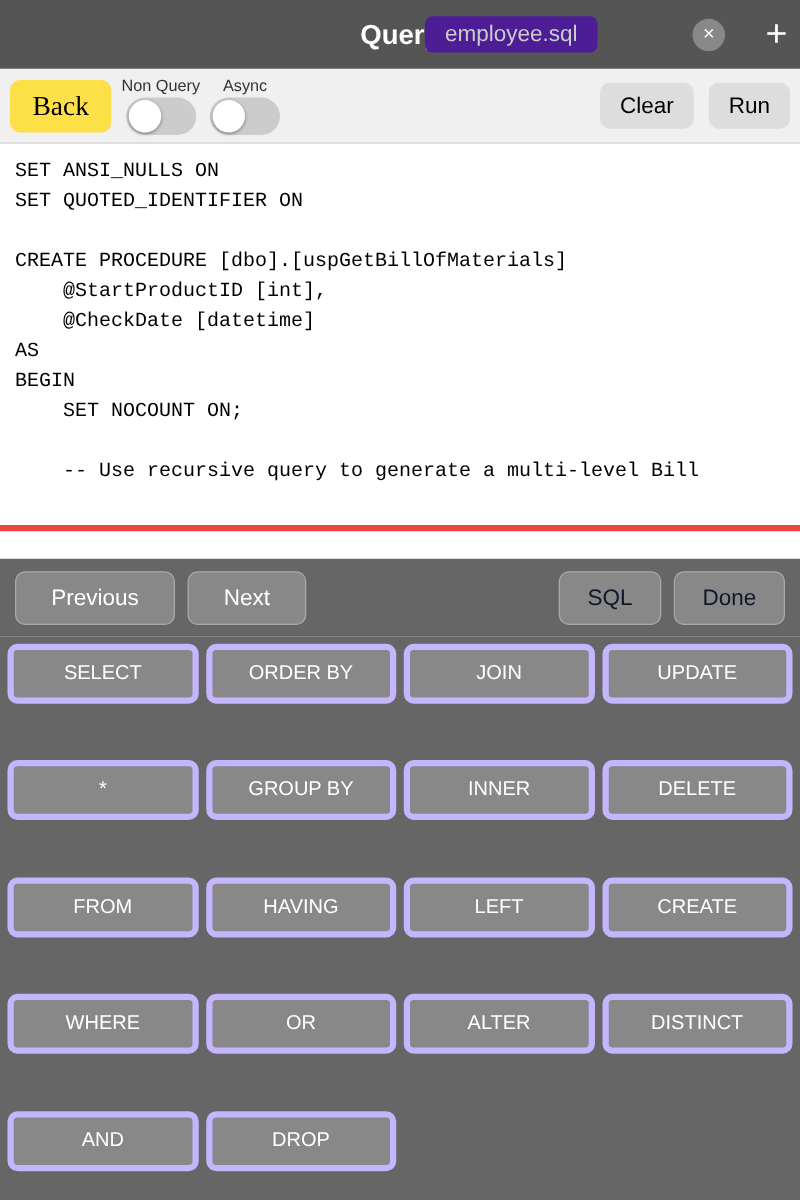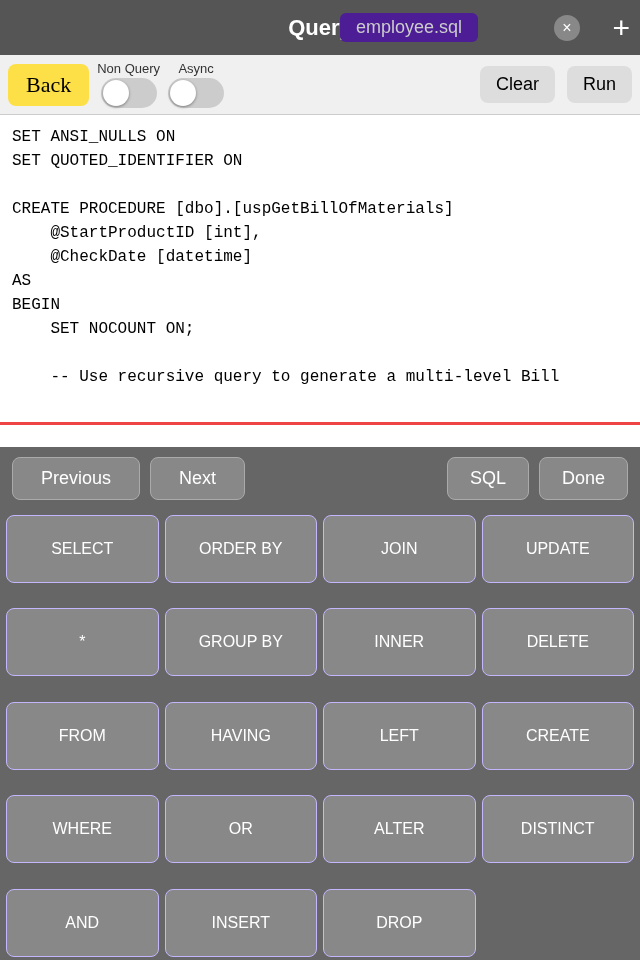--- a/index.html
+++ b/index.html
@@ -129,21 +129,21 @@
 
     
     #code-area {
       background: #fff;
       padding: 10px 12px;
       font-family: 'Courier New', Courier, monospace;
       font-size: 16px;
       line-height: 1.5;
       height: 310px;
       overflow: hidden;
-      border-bottom: 3px solid #ef4444;
+      border-bottom: 5px solid #ef4444;
       white-space: pre;
     }
 
     
     #nav-bar {
       background: #666;
       height: 62px;
       display: flex;
       align-items: center;
       padding: 0 12px;
@@ -157,49 +157,49 @@
       color: #fff;
       font-size: 18px;
       padding: 10px 28px;
       cursor: pointer;
     }
     .nav-spacer { flex: 1; }
     #sql-btn, #done-btn {
       background: #888;
       border: 1px solid #aaa;
       border-radius: 8px;
-      color: #ffffff;
+      color: #0f172a;
       font-size: 18px;
       padding: 10px 22px;
       cursor: pointer;
     }
 
     
     #keywords-grid {
       background: #666;
       padding: 6px 6px;
       display: grid;
       grid-template-columns: repeat(4, 1fr);
       gap: 6px;
       height: 473px;
       overflow: hidden;
     }
     .kw-btn {
       background: #888;
-      border: 1px solid #c4b5fd;
+      border: 5px solid #c4b5fd;
       border-radius: 8px;
       color: #fff;
       font-size: 16px;
       font-weight: 500;
       display: flex;
       align-items: center;
       justify-content: center;
       cursor: pointer;
       padding: 0 4px;
-      height: 68px;
+      height: 48px;
       overflow: hidden;
       text-overflow: ellipsis;
       white-space: nowrap;
     }
   </style>
 </head>
 <body>
 
 <div id="header">
   <span id="header-title">Query</span>
@@ -257,15 +257,14 @@
     <button class="kw-btn">DELETE</button>
     <button class="kw-btn">FROM</button>
     <button class="kw-btn">HAVING</button>
     <button class="kw-btn">LEFT</button>
     <button class="kw-btn">CREATE</button>
     <button class="kw-btn">WHERE</button>
     <button class="kw-btn">OR</button>
     <button class="kw-btn">ALTER</button>
     <button class="kw-btn">DISTINCT</button>
     <button class="kw-btn">AND</button>
-    <button class="kw-btn">INSERT</button>
     <button class="kw-btn">DROP</button>
   </div>
 
 </body></html>

